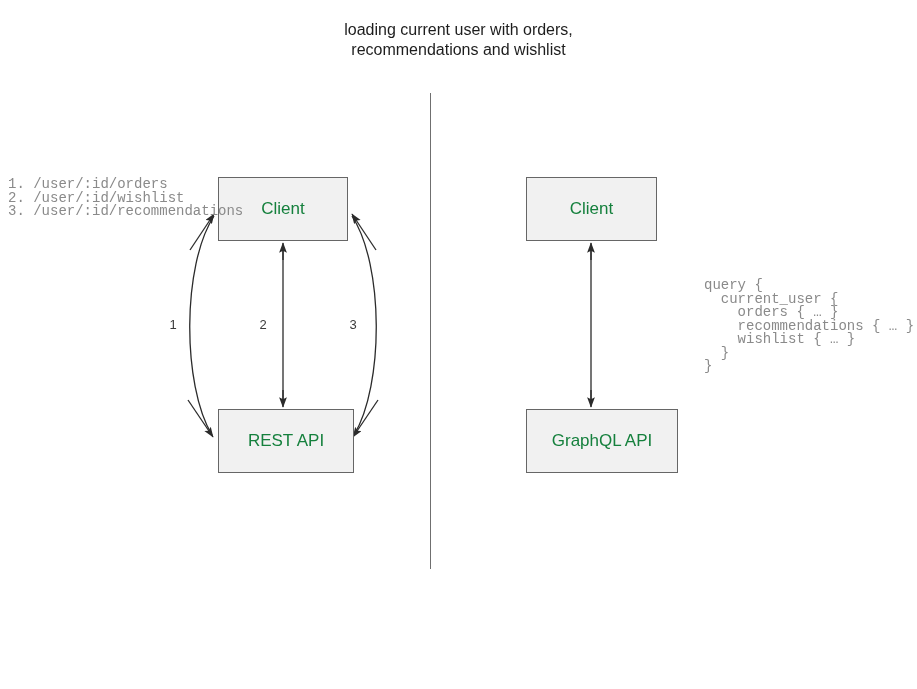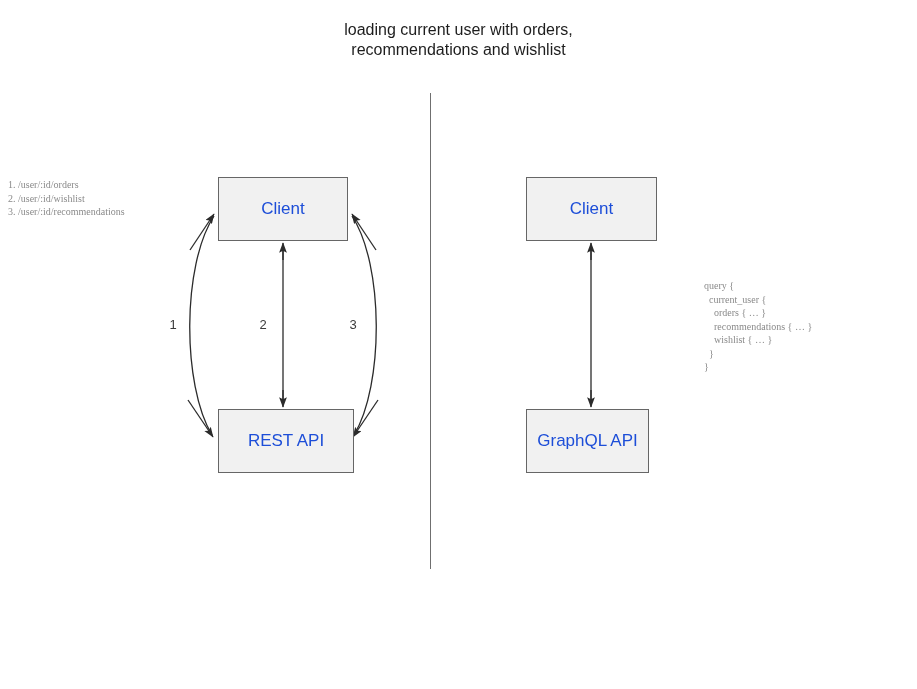--- a/index.html
+++ b/index.html
@@ -45,26 +45,26 @@
   .node-box {
     position: absolute;
     box-sizing: border-box;
     background: #f1f1f1;
     border: 1px solid #666666;
     display: flex;
     align-items: center;
     justify-content: center;
     font-family: "Liberation Sans", sans-serif;
     font-size: 17px;
-    color: #1d4ed8;
+    color: #15803d;
   }
   #client-rest-box  { left: 218px; top: 177px; width: 130px; height: 64px; }
   #rest-api-box     { left: 218px; top: 409px; width: 136px; height: 64px; }
   #client-gql-box   { left: 526px; top: 177px; width: 131px; height: 64px; }
-  #graphql-api-box  { left: 526px; top: 409px; width: 123px; height: 64px; }
+  #graphql-api-box  { left: 526px; top: 409px; width: 152px; height: 64px; }
 
   
   #arrow-layer {
     position: absolute;
     left: 0;
     top: 0;
     width: 917px;
     height: 689px;
     pointer-events: none;
   }
@@ -78,22 +78,22 @@
     text-align: center;
     width: 20px;
   }
   #edge-label-1 { left: 163px; top: 317px; }
   #edge-label-2 { left: 253px; top: 317px; }
   #edge-label-3 { left: 343px; top: 317px; }
 
   
   .code-block {
     position: absolute;
-    font-family: Liberation Serif, serif;
-    font-size: 10px;
+    font-family: Liberation Mono, monospace;
+    font-size: 14px;
     line-height: 13.5px;
     color: #8a8a8a;
     white-space: pre;
   }
   #rest-endpoints-list { left: 8px;   top: 178px; }
   #graphql-query-block { left: 704px; top: 279px; }
 </style>
 </head>
 <body>
 

